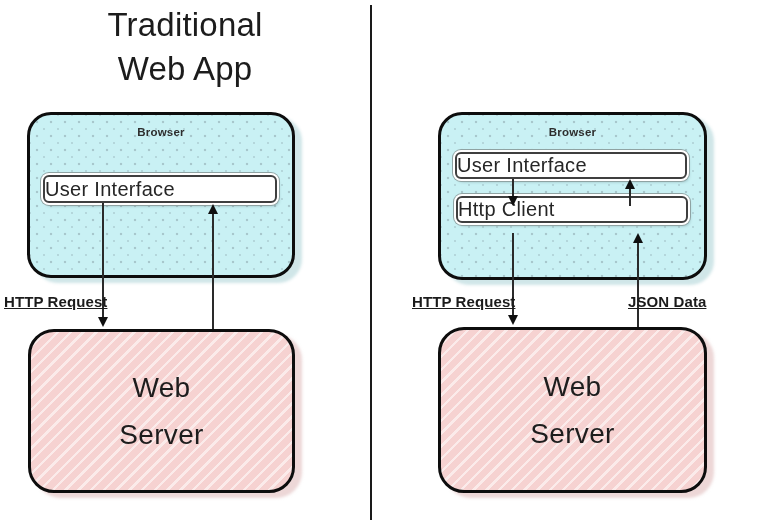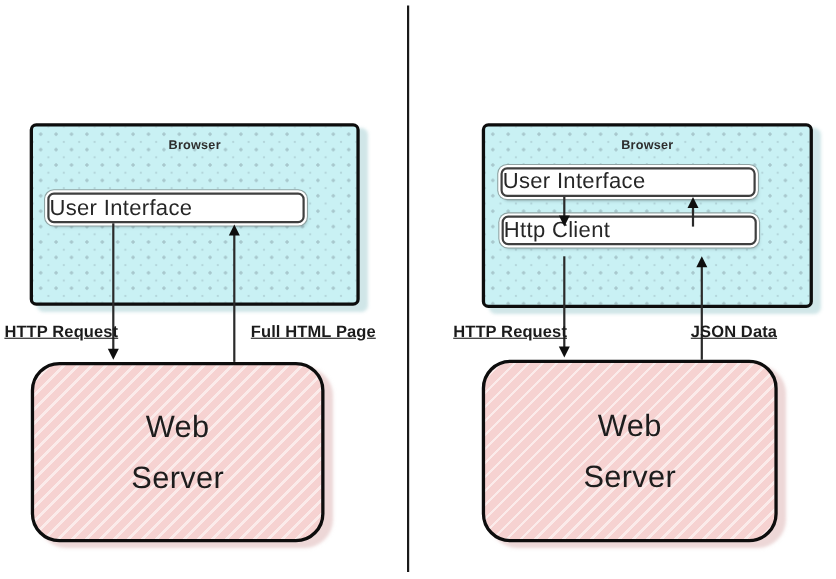--- a/index.html
+++ b/index.html
@@ -18,29 +18,28 @@
     position:absolute;top:3px;margin:0;
     text-align:center;
     font-size:33px;line-height:44px;font-weight:400;
     color:#1c1c1c;white-space:pre-line;letter-spacing:0.2px;
   }
   .title-left{left:0;width:370px;}
   .title-right{left:371px;width:389px;}
 
   .browser-box{
     position:absolute;
-    border:3px solid #0d0d0d;border-radius:6px;
+    border:3px solid #0d0d0d;border-radius:24px;
     background-color:#c9f1f4;
     background-image:
       radial-gradient(circle, rgba(140,165,172,0.55) 1.3px, rgba(0,0,0,0) 1.6px),
       radial-gradient(circle, rgba(140,165,172,0.35) 1.1px, rgba(0,0,0,0) 1.4px);
     background-size:14px 14px,14px 14px;
     background-position:0 0,7px 7px;
     box-shadow:7px 5px 3px rgba(150,200,205,0.45);
-    padding-left:32px;
   }
   .browser-left{left:27px;top:112px;width:262px;height:160px;}
   .browser-right{left:438px;top:112px;width:263px;height:162px;}
   .browser-label{
     position:absolute;top:11px;left:0;width:100%;
     text-align:center;
     font-size:11.5px;font-weight:600;color:#2e2e2e;letter-spacing:0.2px;
   }
 
   .inner-box{
@@ -84,37 +83,38 @@
     text-decoration:underline;
   }
 </style>
 </head>
 <body>
 
 <div class="canvas">
 
   <div class="divider"></div>
 
+  <h1 class="panel-title title-left">Traditional
+Web App</h1>
 
   <div class="browser-box browser-left">
     <span class="browser-label">Browser</span>
   </div>
 
   <div class="inner-box ui-left">
     <span>User Interface</span>
   </div>
 
   <div class="vline" style="left:102px;top:203px;height:118px;"></div>
   <div class="ah ah-down" style="left:98px;top:317px;"></div>
 
   <div class="vline" style="left:212px;top:212px;height:117px;"></div>
   <div class="ah ah-up" style="left:208px;top:204px;"></div>
 
   <span class="edge-label" style="left:4px;top:293px;">HTTP Request</span>
-  <span class="edge-label" style="left:228px;top:293px;">Full HTML Page</span>
 
   <div class="server-box server-left">
     <div class="server-text">Web
 Server</div>
   </div>
 
 
   <div class="browser-box browser-right">
     <span class="browser-label">Browser</span>
   </div>

